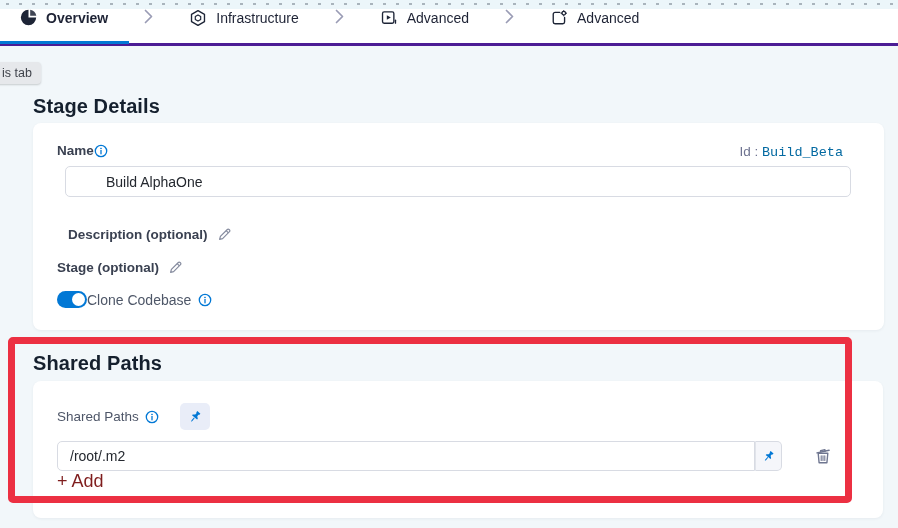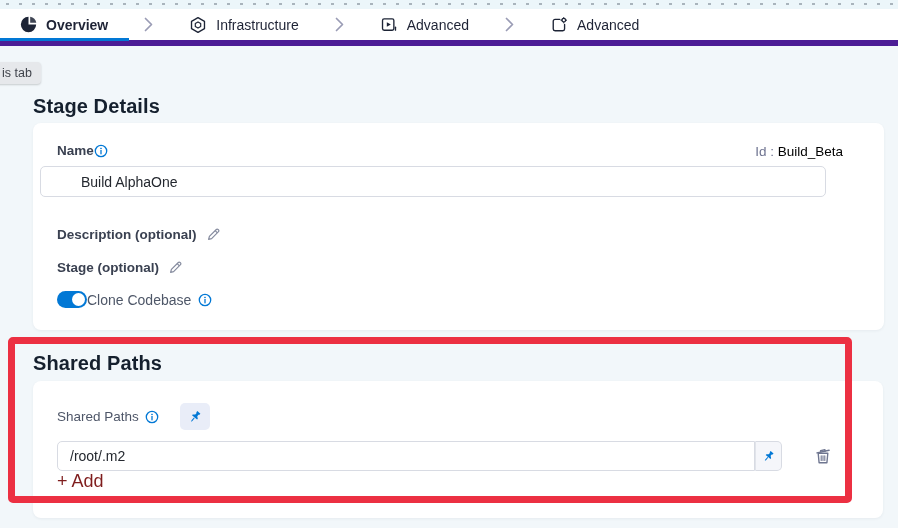--- a/index.html
+++ b/index.html
@@ -16,22 +16,22 @@
   .dots-strip {
     position:absolute; left:0; top:0; width:898px; height:9px;
     background-color:#ecf6fa;
     background-image:repeating-linear-gradient(90deg,#a9b4bc 0,#a9b4bc 3px,transparent 3px,transparent 13px);
     background-size:100% 2px; background-position:6px 3px; background-repeat:no-repeat;
   }
 
   
   .tabbar {
     position:absolute; left:0; top:9px; width:898px; height:37px;
-    background:#ffffff; border-bottom:6px solid #4c1d95;
-    display:flex; align-items:center; padding-left:20px;
+    background:#ffffff; border-bottom:3px solid #4c1d95;
+    display:flex; align-items:flex-start; padding-left:20px;
   }
   .tab { display:flex; align-items:center; gap:9px; font-size:14px; color:#1e2335; cursor:pointer; white-space:nowrap; }
   .tab.active { font-weight:700; }
   .tab:not(.active) { font-weight:500; }
   .sep { margin:0 36px; display:flex; align-items:center; }
   .tab-underline { position:absolute; left:0; bottom:-1px; width:129px; height:3px; background:#0278d5; }
 
   
   .chip {
     position:absolute; left:-8px; top:62px;
@@ -53,32 +53,32 @@
   .card1 { top:123px; width:851px; height:207px; }
   .card2 { top:381px; width:850px; height:137px; }
 
   .field-label-strong { font-size:13.5px; font-weight:700; color:#3a4151; }
   .field-label-soft   { font-size:13.5px; font-weight:400; color:#4e5668; }
 
   .row { position:absolute; display:flex; align-items:center; }
   .row-name  { left:24px; top:20px;  }
   .id-line   { position:absolute; right:41px; top:21px; font-size:13.5px; }
   .id-label  { color:#6e7390; }
-  .id-value  { color:#000000; }
-  .row-desc  { left:24px; top:104px; gap:9px; }
+  .id-value  { color:#0369a1;font-family:Liberation Mono, monospace; }
+  .row-desc  { left:35px; top:104px; gap:9px; }
   .row-tags  { left:24px; top:137px; gap:9px; }
   .row-clone { left:24px; top:168px; }
   .clone-text{ font-size:14px; color:#4e5768; display:flex; align-items:center; gap:7px; }
 
   .text-input {
     border:1px solid #d8dbe3; border-radius:5px; background:#fff;
     font-family:"Liberation Sans", sans-serif; font-size:14px; color:#24282f;
     padding:0 12px; outline:none;
   }
-  .input-name { position:absolute; left:7px; top:43px; width:786px; height:31px;padding-left:40px; }
+  .input-name { position:absolute; left:32px; top:43px; width:786px; height:31px;padding-left:40px; }
 
   
   .toggle { width:30px; height:17px; border-radius:9px; background:#0278d5; position:relative; cursor:pointer; flex:0 0 auto; }
   .toggle .knob { position:absolute; right:2px; top:2px; width:13px; height:13px; border-radius:50%; background:#fff; }
 
   
   .red-rect {
     position:absolute; left:8px; top:337px; width:844px; height:166px;
     border:7px solid #ec3042; border-radius:5px; z-index:5; pointer-events:none;
   }

